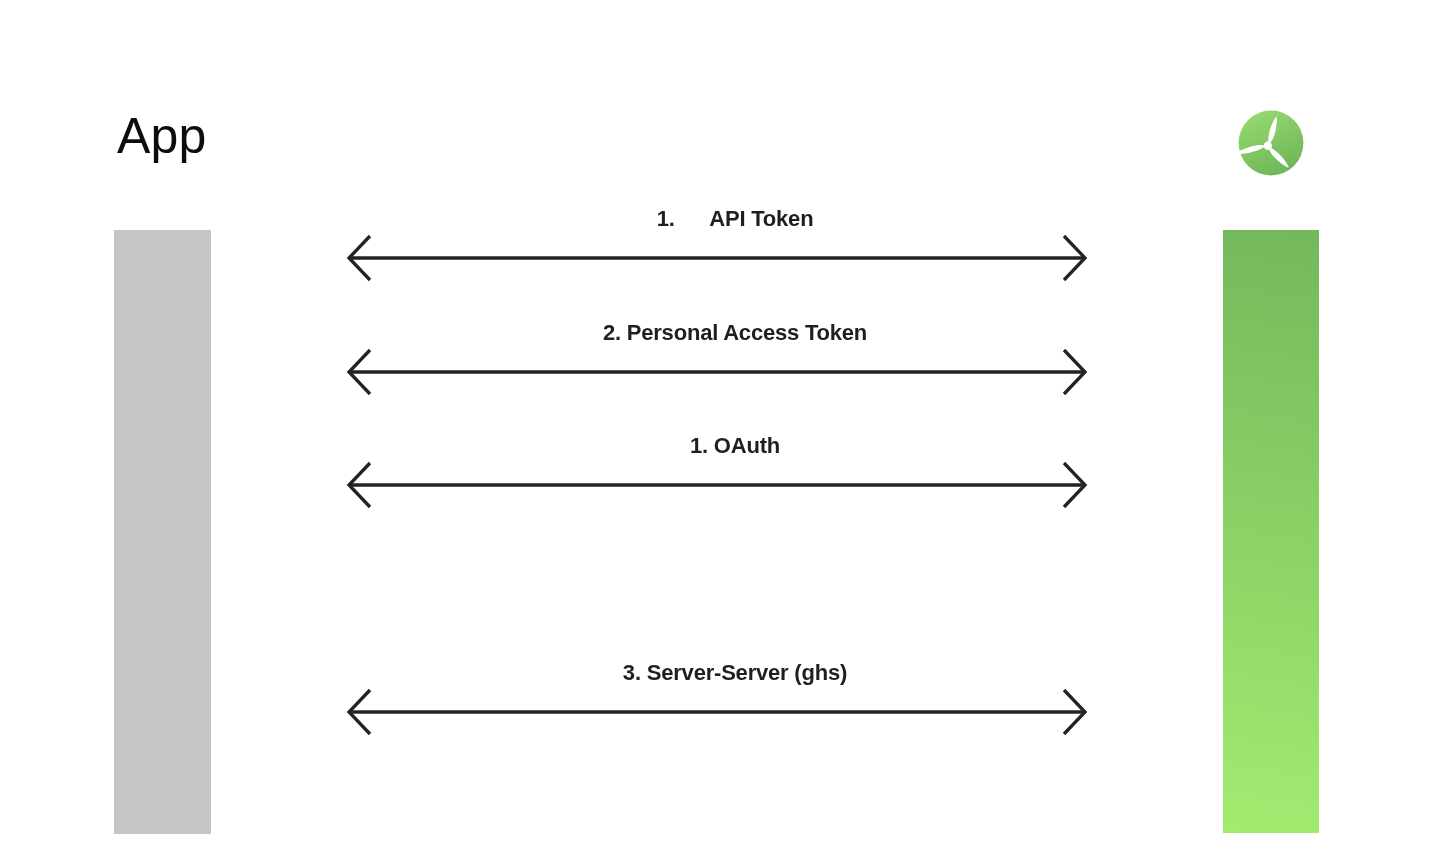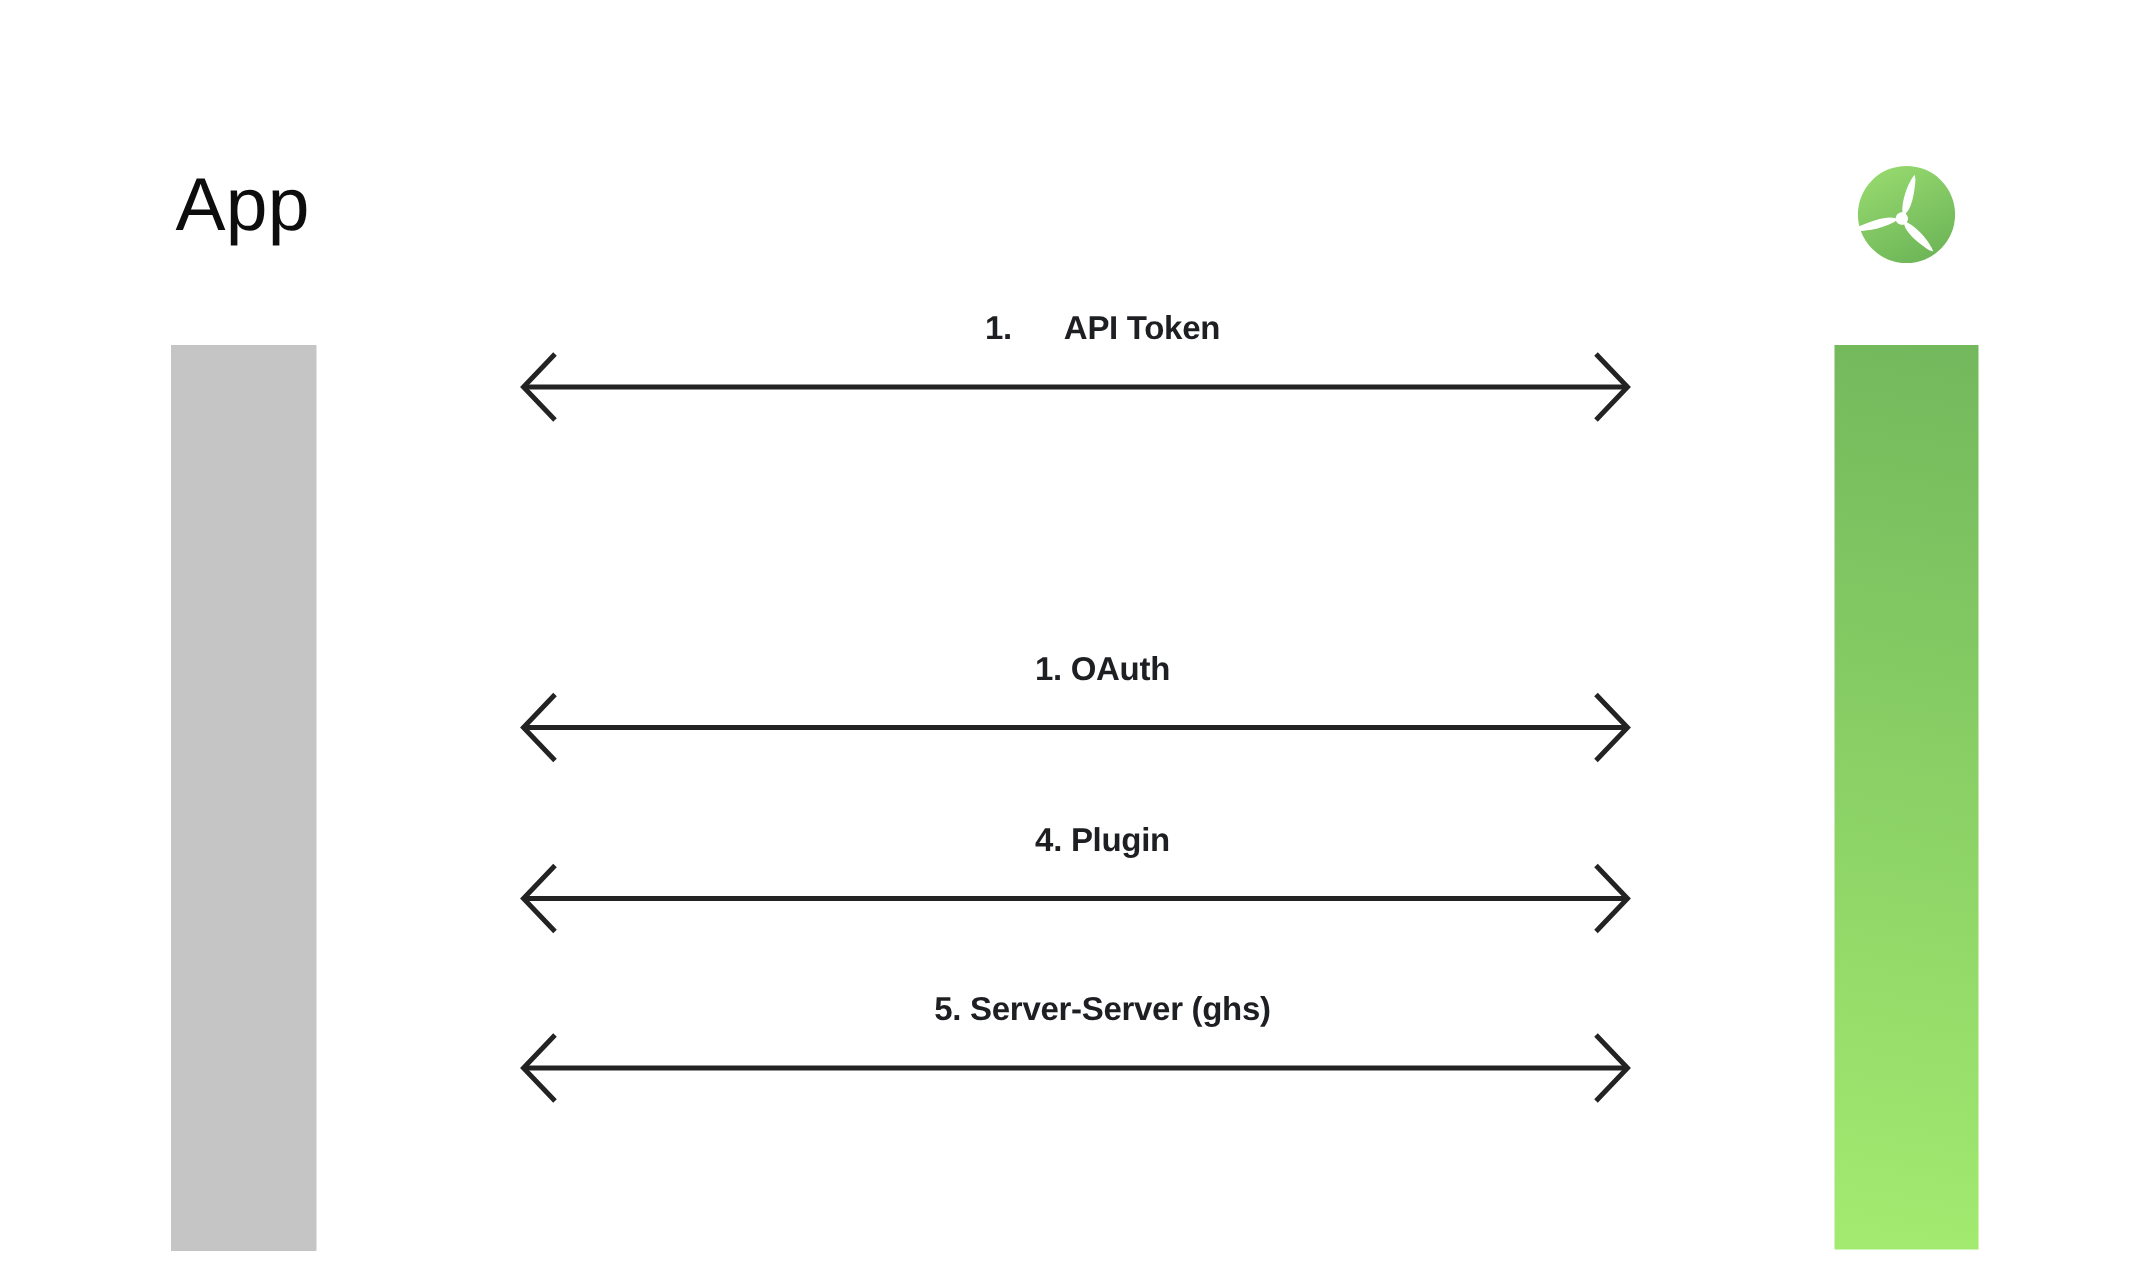--- a/index.html
+++ b/index.html
@@ -131,41 +131,41 @@
 
   <div class="connection row-0">
     <div class="connection-label">1.      API Token</div>
     <svg class="connection-arrow" viewBox="0 0 744 52" xmlns="http://www.w3.org/2000/svg">
       <line x1="4" y1="26" x2="740" y2="26"></line>
       <polyline points="25,4 4,26 25,48"></polyline>
       <polyline points="719,4 740,26 719,48"></polyline>
     </svg>
   </div>
 
+  <div class="connection row-1">
+    <div class="connection-label">2. Personal Access Token</div>
+    <svg class="connection-arrow" viewBox="0 0 744 52" xmlns="http://www.w3.org/2000/svg">
+      <line x1="4" y1="26" x2="740" y2="26"></line>
+      <polyline points="25,4 4,26 25,48"></polyline>
+      <polyline points="719,4 740,26 719,48"></polyline>
+    </svg>
+  </div>
 
   <div class="connection row-2">
     <div class="connection-label">1. OAuth</div>
     <svg class="connection-arrow" viewBox="0 0 744 52" xmlns="http://www.w3.org/2000/svg">
       <line x1="4" y1="26" x2="740" y2="26"></line>
       <polyline points="25,4 4,26 25,48"></polyline>
       <polyline points="719,4 740,26 719,48"></polyline>
     </svg>
   </div>
 
-  <div class="connection row-3">
-    <div class="connection-label">4. Plugin</div>
-    <svg class="connection-arrow" viewBox="0 0 744 52" xmlns="http://www.w3.org/2000/svg">
-      <line x1="4" y1="26" x2="740" y2="26"></line>
-      <polyline points="25,4 4,26 25,48"></polyline>
-      <polyline points="719,4 740,26 719,48"></polyline>
-    </svg>
-  </div>
 
   <div class="connection row-4">
-    <div class="connection-label">5. Server-Server (ghs)</div>
+    <div class="connection-label">3. Server-Server (ghs)</div>
     <svg class="connection-arrow" viewBox="0 0 744 52" xmlns="http://www.w3.org/2000/svg">
       <line x1="4" y1="26" x2="740" y2="26"></line>
       <polyline points="25,4 4,26 25,48"></polyline>
       <polyline points="719,4 740,26 719,48"></polyline>
     </svg>
   </div>
 
 </div>
 
 </body></html>

